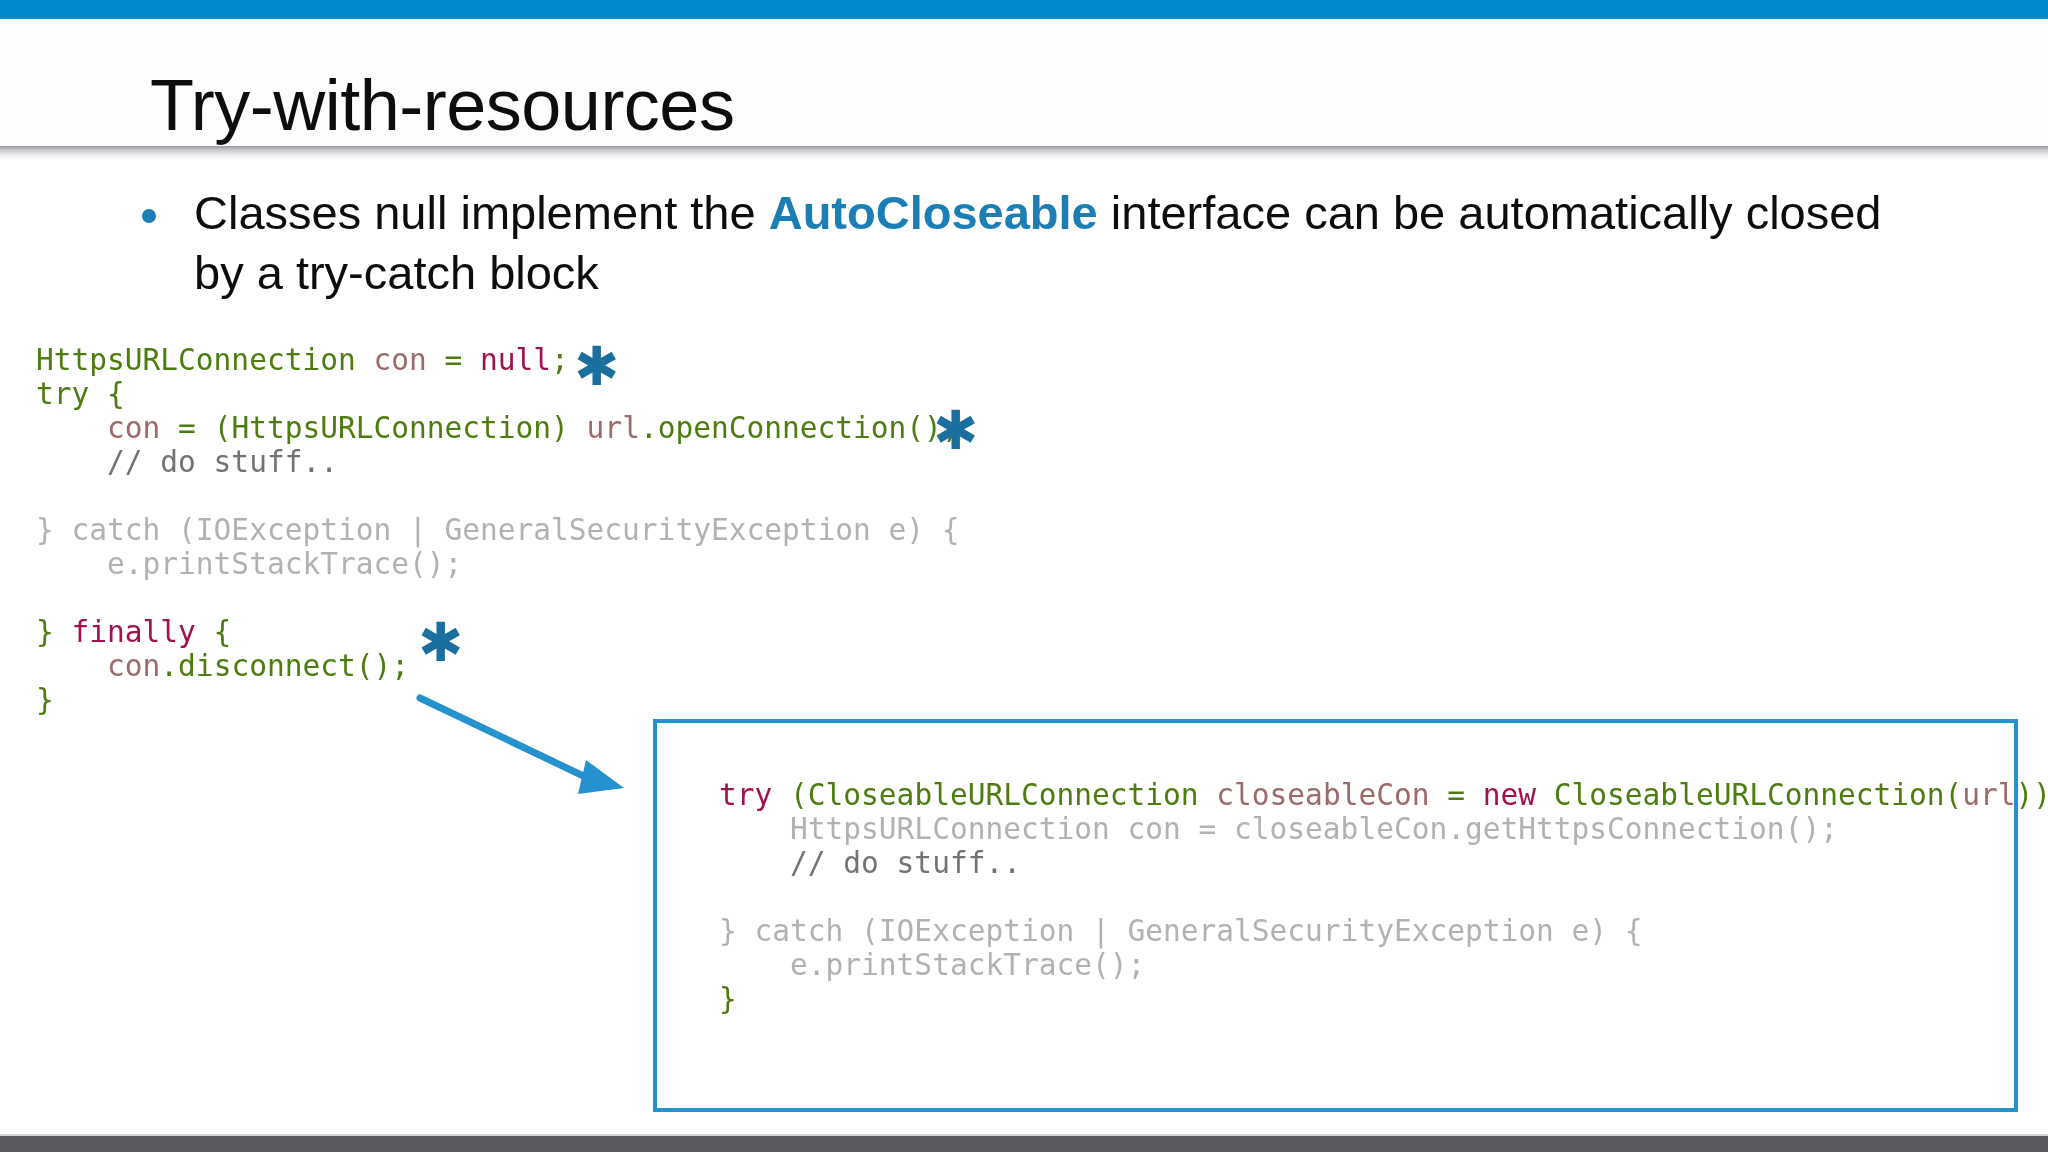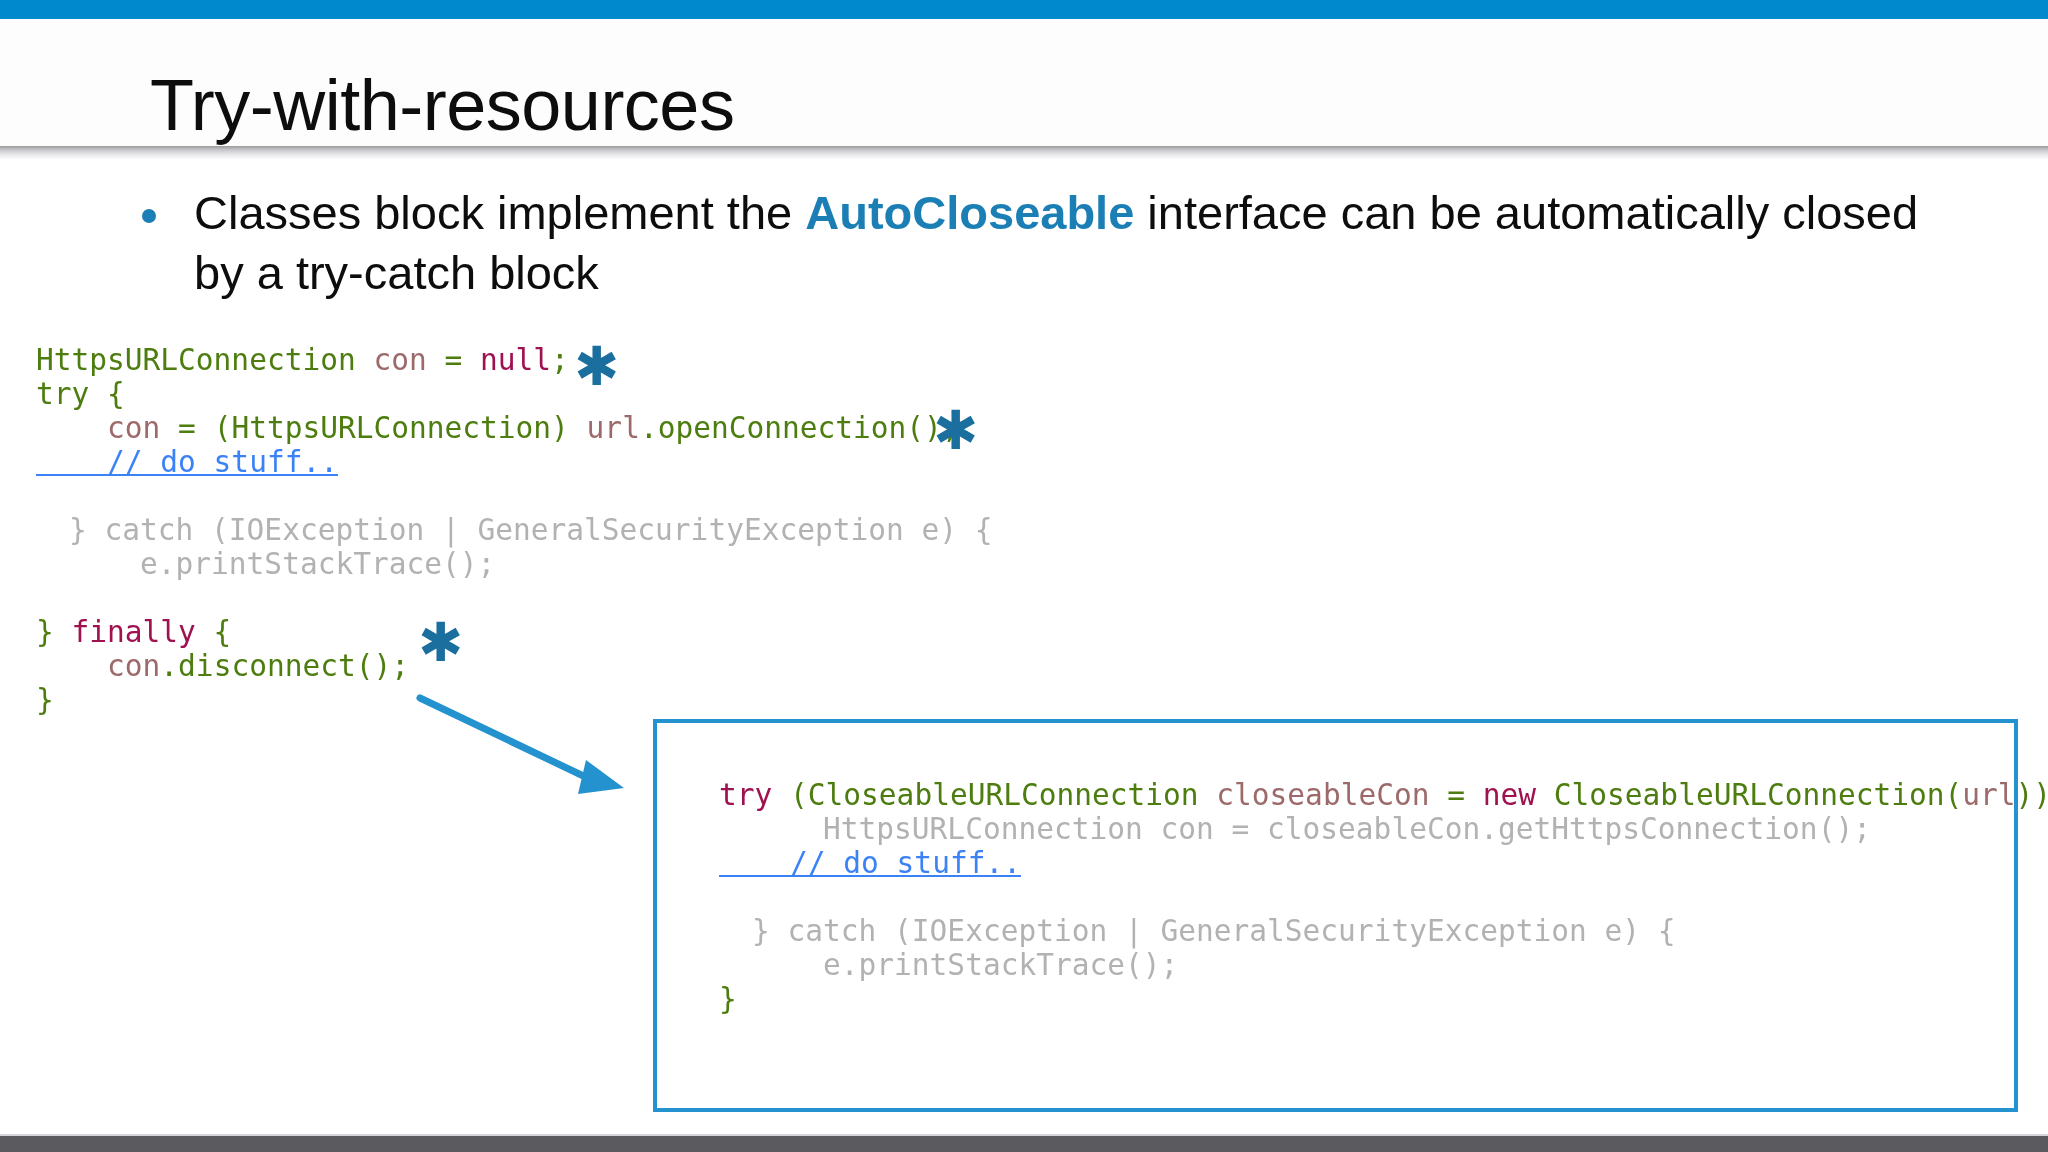--- a/index.html
+++ b/index.html
@@ -132,22 +132,22 @@
     font-size: 29.5px;
     line-height: 34px;
     white-space: pre;
     color: #1a1a1a;
   }
 
   
   .t-plain   { color: #4d7c0f; }
   .t-kw      { color: #a0114f; text-align: center; }
   .t-var     { color: #9c6a6a; margin-top: 12px; }
-  .t-comment { color: #3b82f6; text-decoration: underline; }
-  .t-dim     { color: #b2b2b2; margin-left: 33px; }
+  .t-comment { color: #737373; }
+  .t-dim     { color: #b2b2b2; }
 
   
   .aster {
     position: absolute;
     color: #1b6f9e;
     font-family: "DejaVu Sans", sans-serif;
     font-weight: bold;
     line-height: 1;
     user-select: none;
   }
@@ -193,21 +193,21 @@
   <div class="header">
     <div class="page-title">Try-with-resources</div>
   </div>
   <div class="header-shadow"></div>
 
 
   <div class="bullet-block">
     <div class="bullet-row">
       <div class="bullet-dot"></div>
       <div class="bullet-text">
-        <span>Classes block implement the </span><span class="hl">AutoCloseable</span><span> interface can be automatically closed by a try-catch block</span>
+        <span>Classes null implement the </span><span class="hl">AutoCloseable</span><span> interface can be automatically closed by a try-catch block</span>
       </div>
     </div>
   </div>
 
   <div class="code-main" id="code-main"><div><span class="t-plain">HttpsURLConnection </span><span class="t-var">con</span><span class="t-plain"> = </span><span class="t-kw">null</span><span class="t-plain">;</span></div><div><span class="t-plain">try {</span></div><div><span class="t-plain">    </span><span class="t-var">con</span><span class="t-plain"> = (HttpsURLConnection) </span><span class="t-var">url</span><span class="t-plain">.openConnection();</span></div><div><span class="t-comment">    // do stuff..</span></div><div>&nbsp;</div><div><span class="t-dim">} catch (IOException | GeneralSecurityException e) {</span></div><div><span class="t-dim">    e.printStackTrace();</span></div><div>&nbsp;</div><div><span class="t-plain">} </span><span class="t-kw">finally</span><span class="t-plain"> {</span></div><div><span class="t-plain">    </span><span class="t-var">con</span><span class="t-plain">.disconnect();</span></div><div><span class="t-plain">}</span></div></div>
 
   <div class="aster aster-1">✱</div>
   <div class="aster aster-2">✱</div>
   <div class="aster aster-3">✱</div>
 

